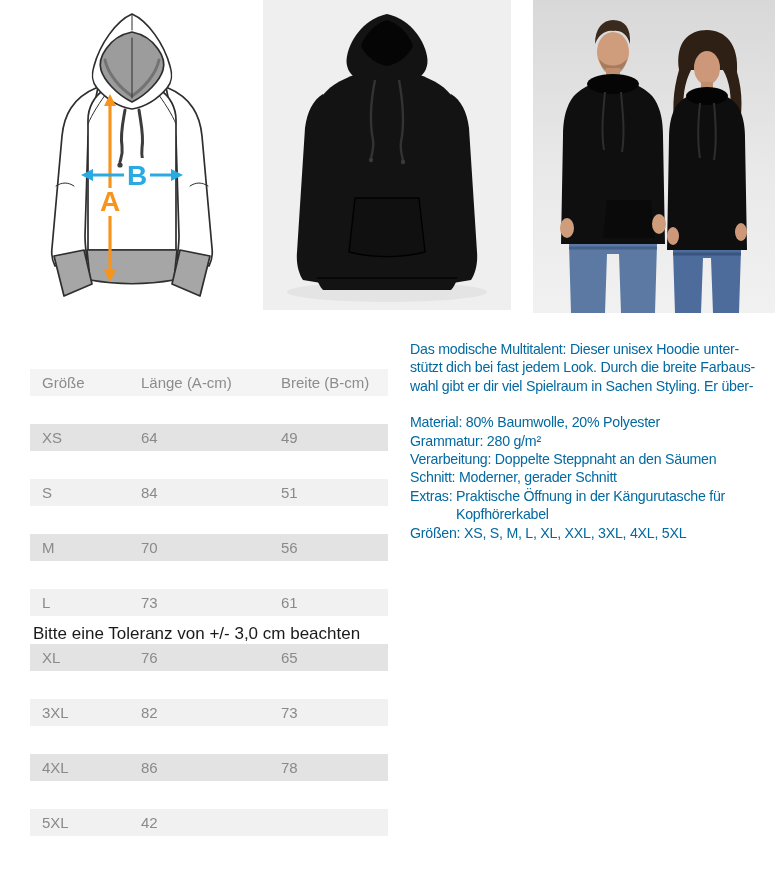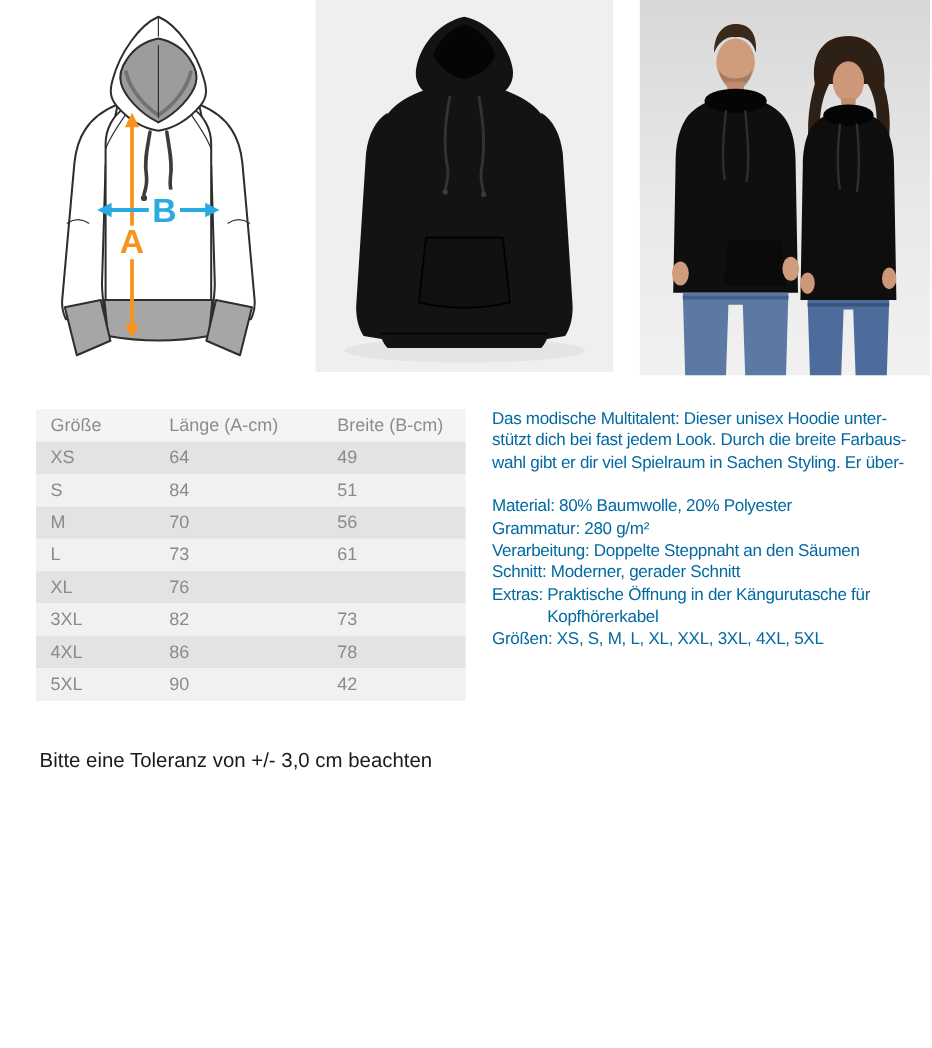--- a/index.html
+++ b/index.html
@@ -8,21 +8,21 @@
 
   
   .fig { position:absolute; }
   #diagram-fig   { left:30px;  top:8px;  width:205px; height:295px; background:#ffffff; }
   #front-photo   { left:263px; top:0;    width:248px; height:310px; background:#efefef; }
   #models-photo  { left:533px; top:0;    width:242px; height:313px; }
   .fig svg { display:block; width:100%; height:100%; }
 
   
   #size-table { position:absolute; left:30px; top:341px; width:358px; font-size:15px; color:#8a8a8a; }
-  .t-row { display:grid; grid-template-columns:111px 140px 107px; height:27px; line-height:27px; }
+  .t-row { display:grid; grid-template-columns:111px 140px 107px; height:27px; line-height:27px;margin-top:28px; }
   .t-row > div:first-child { padding-left:12px; }
   .t-head { background:#f4f4f4; color:#8c8c8c; }
   .t-body .t-row:nth-child(odd)  { background:#e3e3e3; }
   .t-body .t-row:nth-child(even) { background:#f1f1f1; }
 
   #tolerance-note { position:absolute; left:33px; top:624px; font-size:17px; color:#1a1a1a; }
 
   
   #description { position:absolute; left:410px; top:340px; width:367px; font-size:14.2px;
                  line-height:18.4px; color:#0369a1; letter-spacing:-0.25px; white-space:nowrap; }
@@ -171,34 +171,34 @@
       <div>56</div>
     </div>
     <div class="t-row">
       <div>L</div>
       <div>73</div>
       <div>61</div>
     </div>
     <div class="t-row">
       <div>XL</div>
       <div>76</div>
+      <div>65</div>
     </div>
     <div class="t-row">
       <div>3XL</div>
       <div>82</div>
       <div>73</div>
     </div>
     <div class="t-row">
       <div>4XL</div>
       <div>86</div>
       <div>78</div>
     </div>
     <div class="t-row">
       <div>5XL</div>
-      <div>90</div>
       <div>42</div>
     </div>
   </div>
 </div>
 
 <div id="tolerance-note">Bitte eine Toleranz von +/- 3,0 cm beachten</div>
 
 <div id="description">
   <div>Das modische Multitalent: Dieser unisex Hoodie unter-</div>
   <div>stützt dich bei fast jedem Look. Durch die breite Farbaus-</div>

